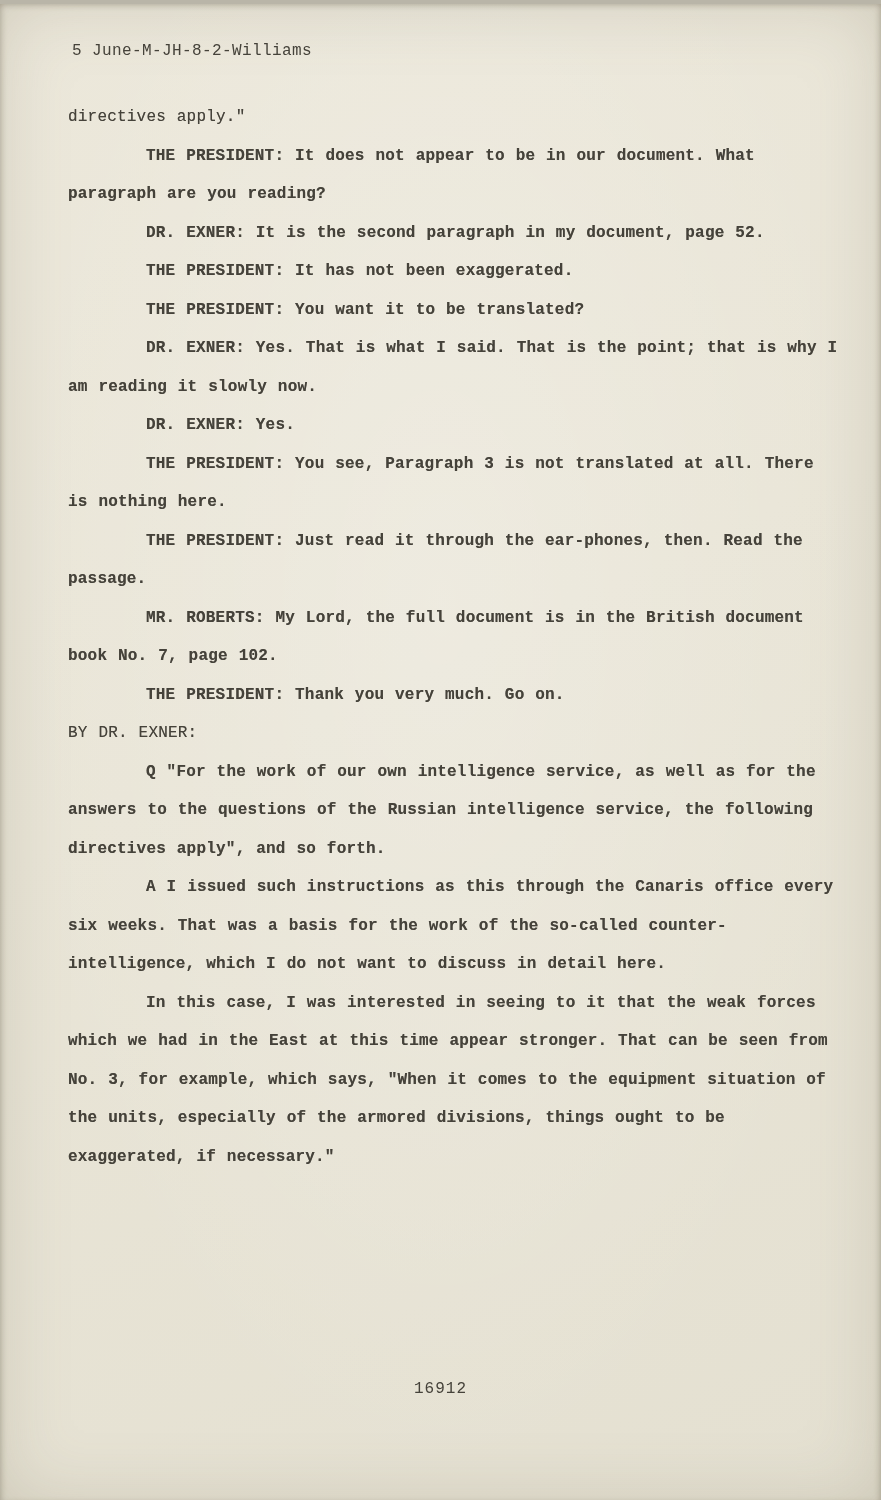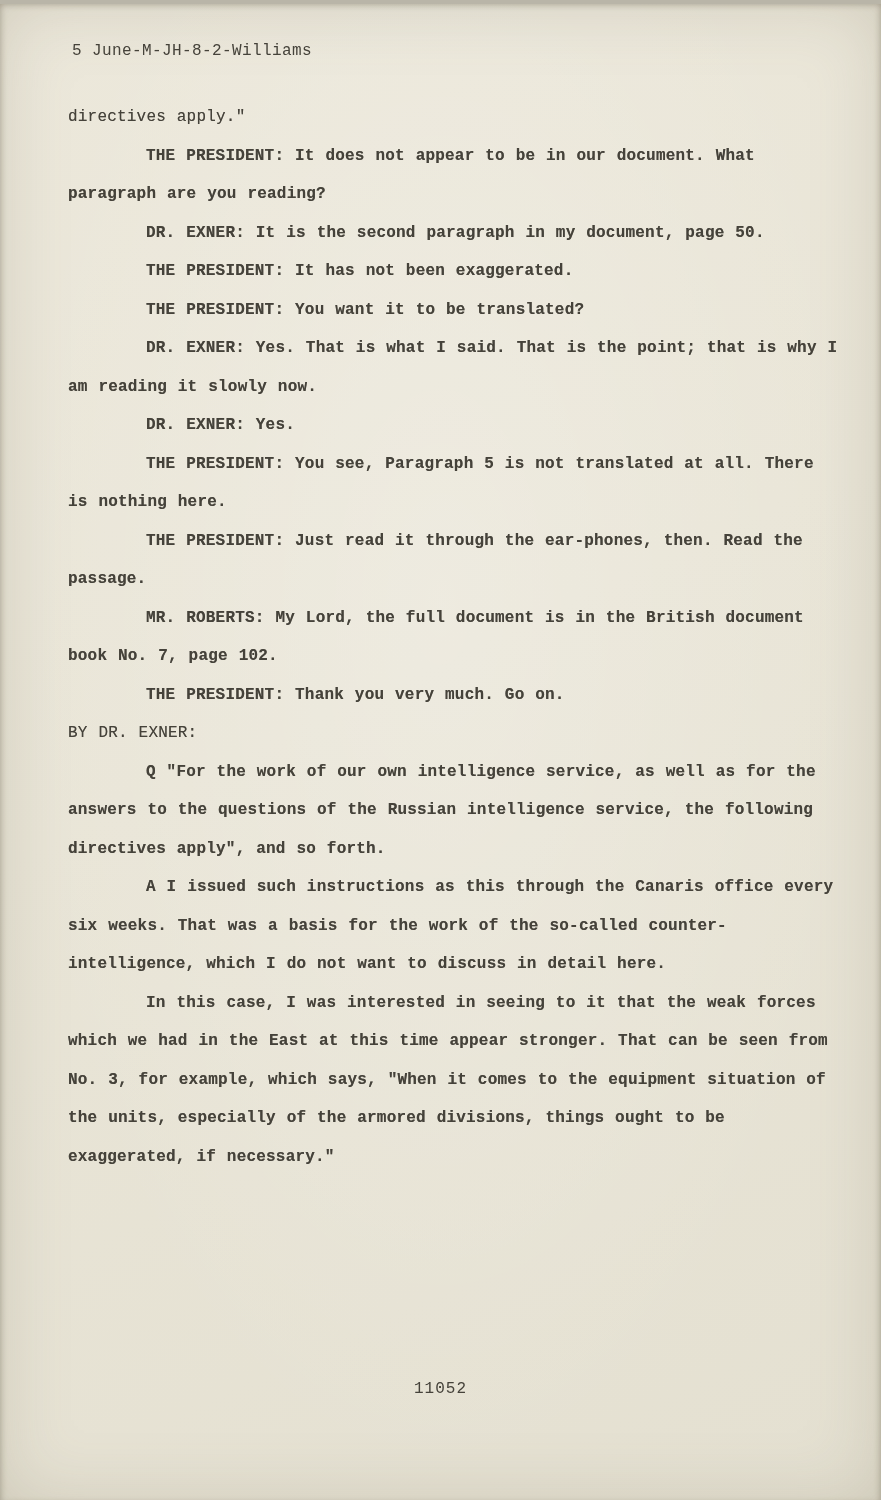--- a/index.html
+++ b/index.html
@@ -61,29 +61,29 @@
 </style>
 </head>
 <body>
 
 <div class="scan-page">
   <div class="doc-header">5 June-M-JH-8-2-Williams</div>
 
   <div class="doc-body">
       <p class="para">directives apply."</p>
       <p class="para indent">THE PRESIDENT: It does not appear to be in our document. What paragraph are you reading?</p>
-      <p class="para indent">DR. EXNER:  It is the second paragraph in my document, page 50.</p>
+      <p class="para indent">DR. EXNER:  It is the second paragraph in my document, page 52.</p>
       <p class="para indent">THE PRESIDENT:  It has not been exaggerated.</p>
       <p class="para indent">THE PRESIDENT: You want it to be translated?</p>
       <p class="para indent">DR. EXNER:  Yes.  That is what I said.  That is the point;  that is why I am reading it slowly now.</p>
       <p class="para indent">DR. EXNER:  Yes.</p>
-      <p class="para indent">THE PRESIDENT:  You see, Paragraph 5 is not translated at all. There is nothing here.</p>
+      <p class="para indent">THE PRESIDENT:  You see, Paragraph 3 is not translated at all. There is nothing here.</p>
       <p class="para indent">THE PRESIDENT:  Just read it through the ear-phones, then.  Read the passage.</p>
       <p class="para indent">MR. ROBERTS:  My Lord, the full document is in the British document book No. 7, page 102.</p>
       <p class="para indent">THE PRESIDENT:  Thank you very much.  Go on.</p>
       <p class="para">BY DR. EXNER:</p>
       <p class="para indent">Q  "For the work of our own intelligence service, as well as for the answers to the questions of the Russian intelligence service, the following directives apply", and so forth.</p>
       <p class="para indent">A  I issued such instructions as this through the Canaris office every six weeks.  That was a basis for the work of the so-called counter-intelligence, which I do not want to discuss in detail here.</p>
       <p class="para indent">In this case, I was interested in seeing to it that the weak forces which we had in the East at this time appear stronger.  That can be seen from No. 3, for example, which says, "When it comes to the equipment situation of the units, especially of the armored divisions, things ought to be exaggerated, if necessary."</p>
     </div>
 
-  <div class="doc-footer">11052</div>
+  <div class="doc-footer">16912</div>
 </div>
 
 </body></html>

